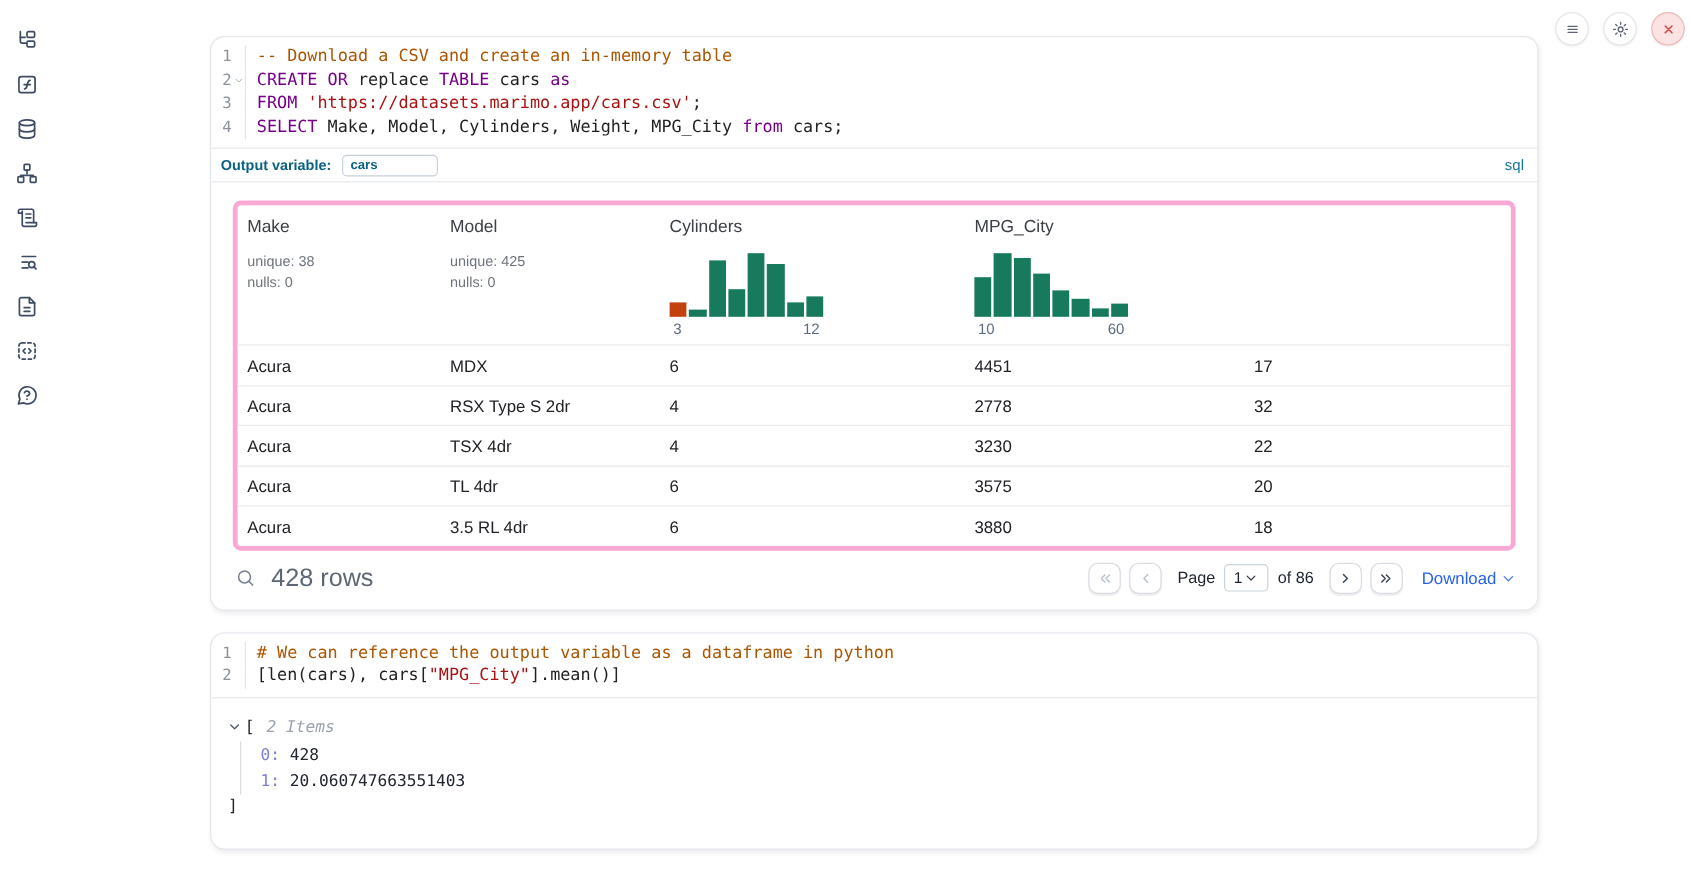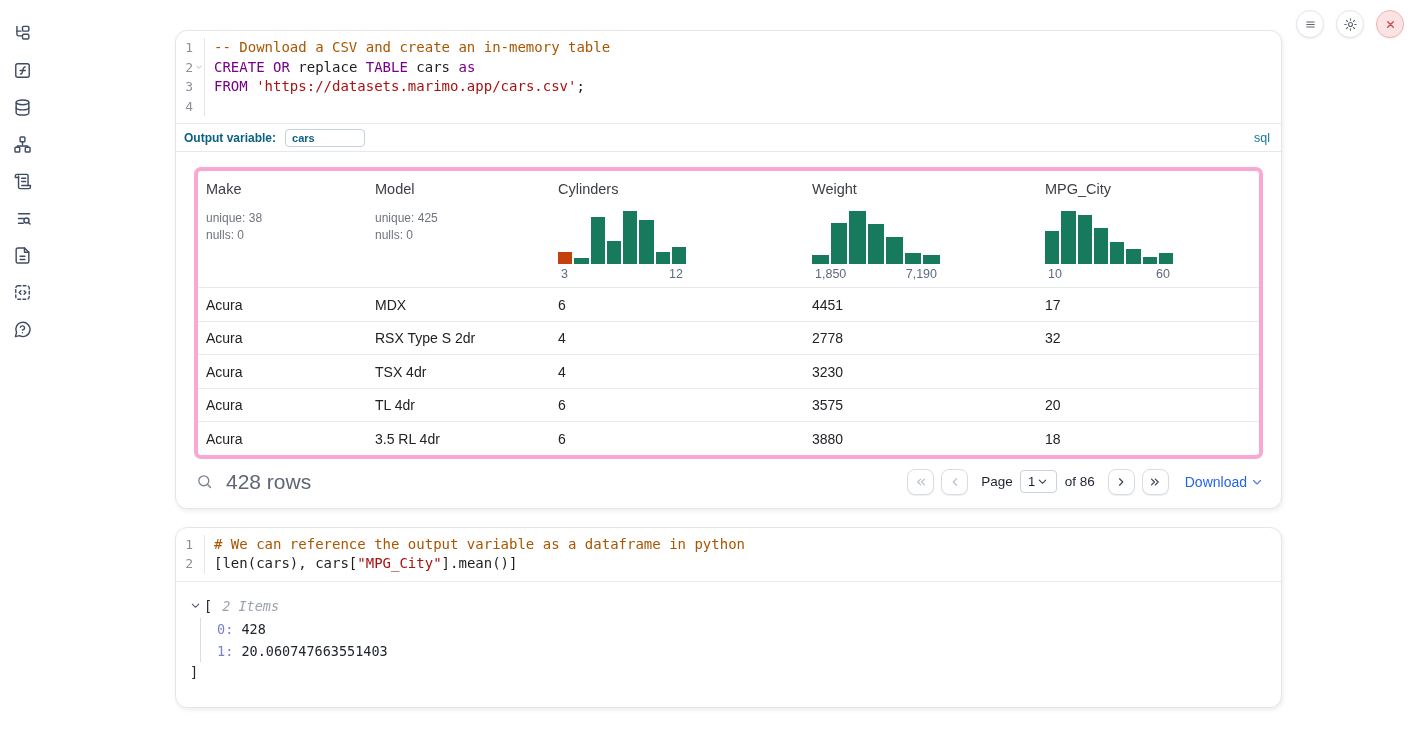--- a/index.html
+++ b/index.html
@@ -211,20 +211,21 @@
             <span class="num">3</span>
             <span class="fold"></span>
           </span>
           <span class="code-text"><span class="tok-kw">FROM</span><span class=""> </span><span class="tok-str">'https://datasets.marimo.app/cars.csv'</span><span class="">;</span></span>
         </div>
         <div class="code-line">
           <span class="gutter">
             <span class="num">4</span>
             <span class="fold"></span>
           </span>
+          <span class="code-text"><span class="tok-kw">SELECT</span><span class=""> Make, Model, Cylinders, Weight, MPG_City </span><span class="tok-kw">from</span><span class=""> cars;</span></span>
         </div>
       </div>
     <div class="outvar-row">
       <span class="outvar-label">Output variable:</span>
       <input class="outvar-input" value="cars" style="">
       <span class="outvar-spacer"></span>
       <span class="lang-badge">sql</span>
     </div>
     <div class="cell-output">
       <div class="dtable" id="dtable">
@@ -254,36 +255,20 @@
                 <div class="bar" style="height:44px"></div>
                 <div class="bar" style="height:12px"></div>
                 <div class="bar" style="height:17px"></div>
               </div>
               <div class="hist-labels">
                 <span>3</span>
                 <span>12</span>
               </div>
             </div>
             <div class="th">
-              <div class="th-name">Weight</div>
-              <div class="hist">
-                <div class="bar" style="height:9px"></div>
-                <div class="bar" style="height:41px"></div>
-                <div class="bar" style="height:53px"></div>
-                <div class="bar" style="height:40px"></div>
-                <div class="bar" style="height:27px"></div>
-                <div class="bar" style="height:11px"></div>
-                <div class="bar" style="height:9px"></div>
-              </div>
-              <div class="hist-labels">
-                <span>1,850</span>
-                <span>7,190</span>
-              </div>
-            </div>
-            <div class="th">
               <div class="th-name">MPG_City</div>
               <div class="hist">
                 <div class="bar" style="height:33px"></div>
                 <div class="bar" style="height:53px"></div>
                 <div class="bar" style="height:49px"></div>
                 <div class="bar" style="height:36px"></div>
                 <div class="bar" style="height:22px"></div>
                 <div class="bar" style="height:15px"></div>
                 <div class="bar" style="height:7px"></div>
                 <div class="bar" style="height:11px"></div>
@@ -306,20 +291,21 @@
             <div class="td">RSX Type S 2dr</div>
             <div class="td">4</div>
             <div class="td">2778</div>
             <div class="td">32</div>
           </div>
           <div class="trow drow">
             <div class="td">Acura</div>
             <div class="td">TSX 4dr</div>
             <div class="td">4</div>
             <div class="td">3230</div>
+            <div class="td">22</div>
           </div>
           <div class="trow drow">
             <div class="td">Acura</div>
             <div class="td">TL 4dr</div>
             <div class="td">6</div>
             <div class="td">3575</div>
             <div class="td">20</div>
           </div>
           <div class="trow drow">
             <div class="td">Acura</div>

